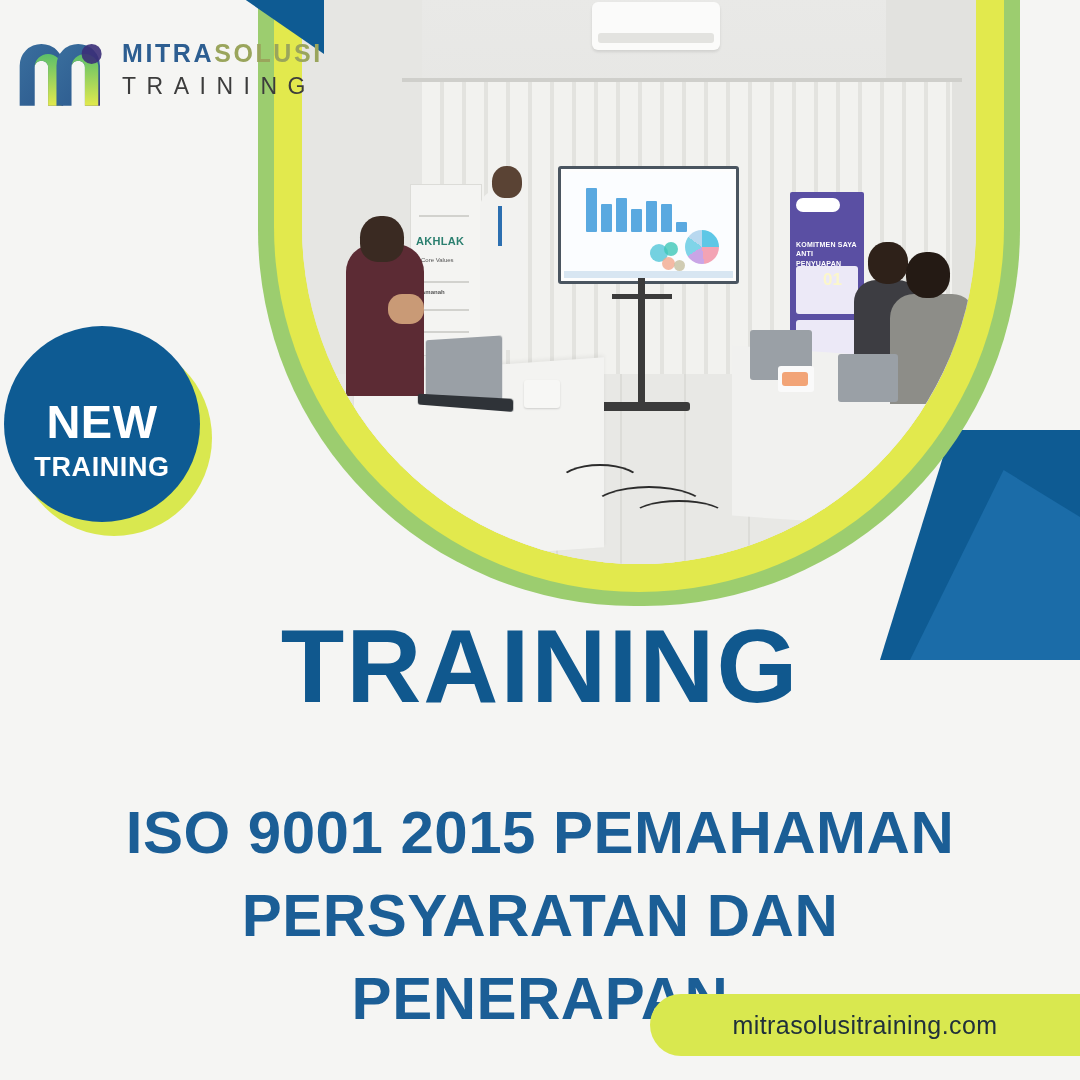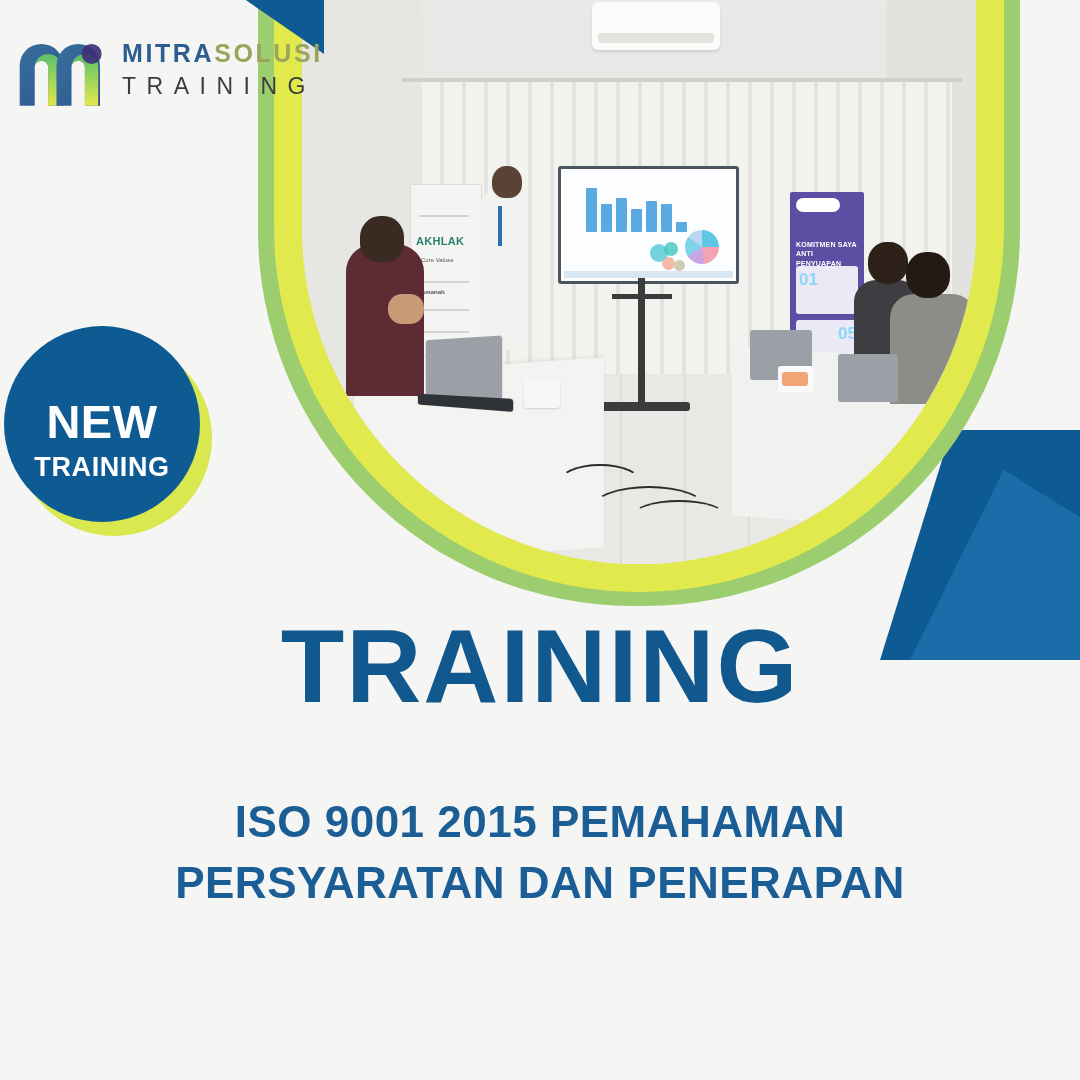--- a/index.html
+++ b/index.html
@@ -65,21 +65,21 @@
   .stand-base{position:absolute;left:292px;top:408px;width:96px;height:9px;background:#3b3b3b;border-radius:3px;}
   .stand-cross{position:absolute;left:310px;top:300px;width:60px;height:5px;background:#3b3b3b;}
 
   .banner-l{position:absolute;left:108px;top:190px;width:70px;height:170px;background:#f4f4f2;border:1px solid #dcdcd8;}
   .banner-l .bl-title{position:absolute;left:5px;top:50px;font-size:11px;font-weight:bold;color:#2a7f6f;letter-spacing:.3px;}
   .banner-l .bl-sub{position:absolute;left:10px;top:72px;font-size:6px;color:#555;}
   .banner-l .bl-line{position:absolute;left:8px;width:50px;height:2px;background:#d2d2ce;}
 
   .banner-r{position:absolute;left:488px;top:198px;width:74px;height:182px;background:#5a4fa3;border-radius:2px;}
   .banner-r .br-t{position:absolute;left:6px;top:48px;width:62px;font-size:7px;font-weight:bold;color:#fff;line-height:1.35;letter-spacing:.2px;}
-  .banner-r .br-n{position:absolute;font-size:17px;font-weight:bold;color:#7dd3fc;opacity:.85;}
+  .banner-r .br-n{position:absolute;font-size:17px;font-weight:bold;color:#fef9c3;opacity:.85;margin-left:24px;}
   .banner-r .br-card{position:absolute;left:6px;width:62px;background:#ece9f7;border-radius:3px;}
   .banner-r .br-head{position:absolute;left:6px;top:6px;width:44px;height:14px;background:#ffffff;border-radius:7px;}
 
   .table-l{position:absolute;left:52px;top:372px;width:250px;height:190px;background:#f3f3f1;transform:skewY(-4deg);box-shadow:0 -2px 4px rgba(0,0,0,.06);}
   .table-r{position:absolute;left:430px;top:360px;width:240px;height:170px;background:#f1f1ef;transform:skewY(4deg);}
   .laptop-l{position:absolute;left:118px;top:344px;width:82px;height:62px;background:#9aa0a6;transform:perspective(200px) rotateY(-22deg);border-radius:3px;}
   .laptop-l:after{content:"";position:absolute;left:-10px;top:58px;width:102px;height:12px;background:#2f3338;border-radius:3px;}
   .laptop-r1{position:absolute;left:448px;top:336px;width:62px;height:50px;background:#9aa0a6;border-radius:3px;}
   .laptop-r2{position:absolute;left:536px;top:360px;width:60px;height:48px;background:#9aa0a6;border-radius:3px;}
   .p-presenter-body{position:absolute;left:178px;top:196px;width:46px;height:160px;background:#f2f2f0;border-radius:18px 18px 4px 4px;}
@@ -110,21 +110,21 @@
   .badge-back{position:absolute;left:12px;top:14px;width:196px;height:196px;border-radius:50%;background:#d9e84f;}
   .badge-front{position:absolute;left:0;top:0;width:196px;height:196px;border-radius:50%;background:#0e5b93;
      display:flex;flex-direction:column;align-items:center;justify-content:center;}
   .badge-new{color:#fff;font-size:47px;font-weight:bold;letter-spacing:.5px;line-height:1;margin-top:30px;}
   .badge-sub{color:#fff;font-size:27px;font-weight:bold;letter-spacing:.6px;margin-top:9px;line-height:1;}
 
   
   .headline{position:absolute;left:0;right:0;top:614px;text-align:center;z-index:40;}
   .headline-main{font-size:104px;font-weight:bold;color:#10588e;letter-spacing:2px;line-height:1;}
   .subtitle{position:absolute;left:60px;right:60px;top:792px;text-align:center;z-index:40;
-     font-size:44px;font-weight:bold;color:#1b5e96;line-height:1.38;letter-spacing:.5px;}
+     font-size:60px;font-weight:bold;color:#1b5e96;line-height:1.38;letter-spacing:.5px;}
 
   
   .site-pill{position:absolute;right:0;bottom:24px;height:62px;min-width:350px;background:#d9e84f;
      border-radius:31px 0 0 31px;display:flex;align-items:center;justify-content:center;padding:0 40px;z-index:40;}
   .site-pill span{font-size:25px;color:#20303a;letter-spacing:.4px;}
 </style>
 </head>
 <body>
 
 <div id="poster">
@@ -254,14 +254,17 @@
 
   <div class="headline">
     <div class="headline-main">TRAINING</div>
   </div>
 
   <div class="subtitle">
     <div>ISO 9001 2015 PEMAHAMAN</div>
     <div>PERSYARATAN DAN PENERAPAN</div>
   </div>
 
+  <div class="site-pill">
+    <span>mitrasolusitraining.com</span>
+  </div>
 
 </div>
 
 </body></html>

